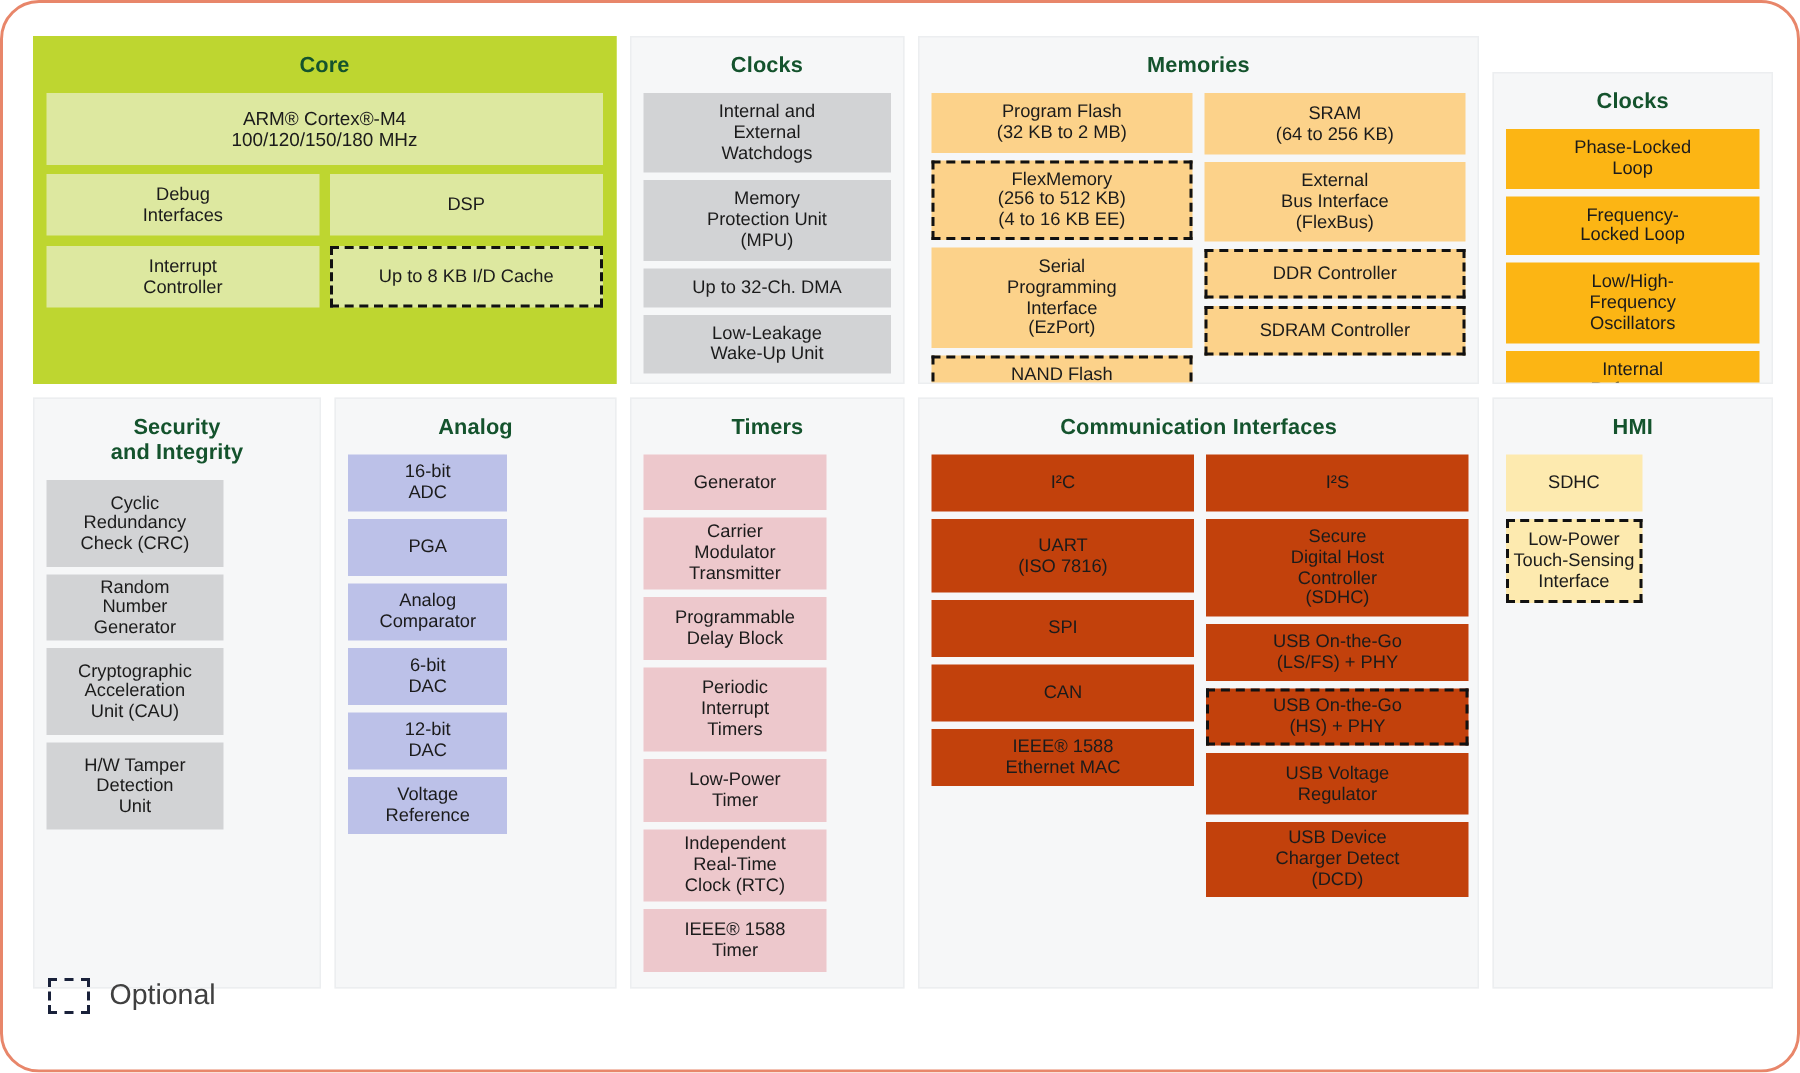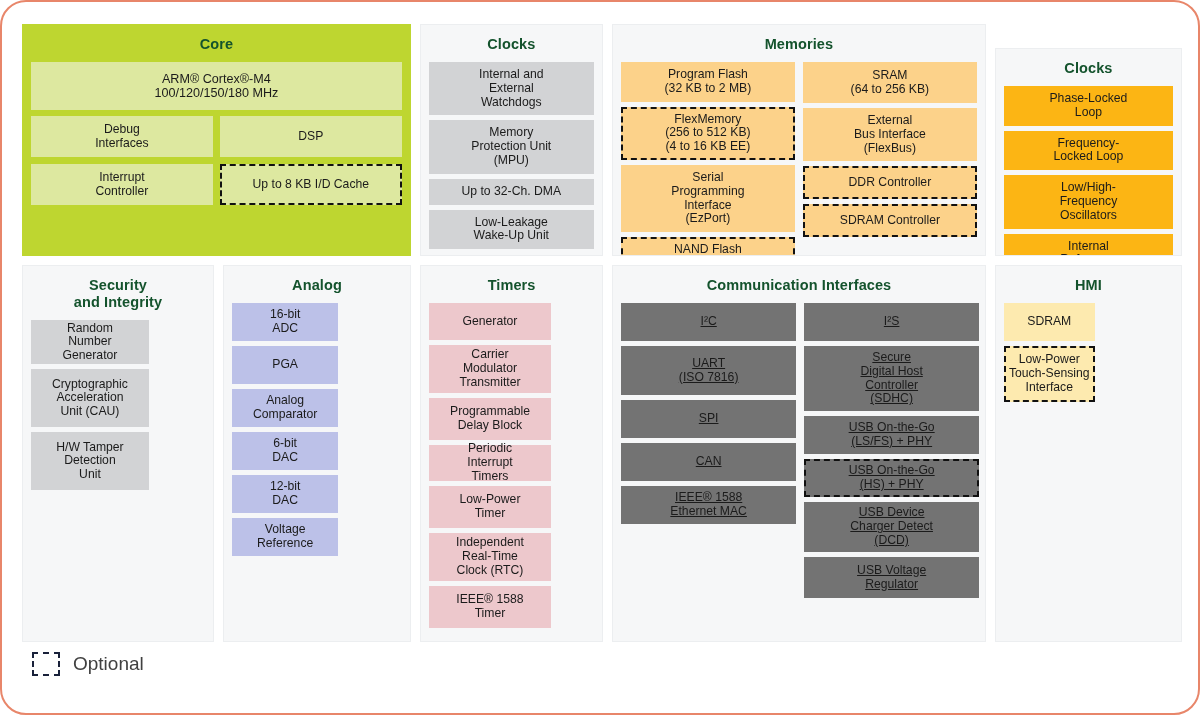--- a/index.html
+++ b/index.html
@@ -71,21 +71,21 @@
     padding: 4px 3px;
   }
 
   
   .c-corelight { background: #dde8a0; }
   .c-gray      { background: #d2d3d5; }
   .c-orange    { background: #fcd28a; }
   .c-amber     { background: #fcb514; }
   .c-lavender  { background: #bcc1e8; }
   .c-pink      { background: #edc8cc; }
-  .c-blue      { background: #737373; text-decoration: underline; }
+  .c-blue      { background: #c2410c; }
   .c-yellow    { background: #fdeaaf; }
 
   
   .w-core   { width: 395px; }
   .w-system { width: 186px; }
   .w-mem    { width: 380px; }
   .w-clocks { width: 190px; margin-top: 24px; }
   .w-sec    { width: 195px; }
   .w-analog { width: 191px; }
   .w-timers { width: 186px; }
@@ -187,20 +187,21 @@
 
     <div class="row row-bot">
 
       <div class="panel w-sec">
         <div class="panel-title">
           <span>Security</span><br>
           <span>and Integrity</span>
         </div>
         <div class="panel-body">
           <div class="col" style="flex:none">
+            <div class="blk c-gray" style="height:58px">Cyclic<br>Redundancy<br>Check (CRC)</div>
             <div class="blk c-gray" style="height:44px">Random<br>Number<br>Generator</div>
             <div class="blk c-gray" style="height:58px">Cryptographic<br>Acceleration<br>Unit (CAU)</div>
             <div class="blk c-gray" style="height:58px">H/W Tamper<br>Detection<br>Unit</div>
           </div>
         </div>
       </div>
 
       <div class="panel w-analog">
         <div class="panel-title">Analog</div>
         <div class="panel-body">
@@ -215,21 +216,21 @@
         </div>
       </div>
 
       <div class="panel w-timers">
         <div class="panel-title">Timers</div>
         <div class="panel-body">
           <div class="col" style="flex:none">
             <div class="blk c-pink" style="height:37px">Generator</div>
             <div class="blk c-pink" style="height:48px">Carrier<br>Modulator<br>Transmitter</div>
             <div class="blk c-pink" style="height:42px">Programmable<br>Delay Block</div>
-            <div class="blk c-pink" style="height:36px">Periodic<br>Interrupt<br>Timers</div>
+            <div class="blk c-pink" style="height:56px">Periodic<br>Interrupt<br>Timers</div>
             <div class="blk c-pink" style="height:42px">Low-Power<br>Timer</div>
             <div class="blk c-pink" style="height:48px">Independent<br>Real-Time<br>Clock (RTC)</div>
             <div class="blk c-pink" style="height:42px">IEEE® 1588<br>Timer</div>
           </div>
         </div>
       </div>
 
       <div class="panel w-comm">
         <div class="panel-title">Communication Interfaces</div>
         <div class="panel-body">
@@ -238,31 +239,31 @@
             <div class="blk c-blue" style="height:49px">UART<br>(ISO 7816)</div>
             <div class="blk c-blue" style="height:38px">SPI</div>
             <div class="blk c-blue" style="height:38px">CAN</div>
             <div class="blk c-blue" style="height:38px">IEEE® 1588<br>Ethernet MAC</div>
           </div>
           <div class="col" style="flex:none;width:175px">
             <div class="blk c-blue" style="height:38px">I²S</div>
             <div class="blk c-blue" style="height:65px">Secure<br>Digital Host<br>Controller<br>(SDHC)</div>
             <div class="blk c-blue" style="height:38px">USB On-the-Go<br>(LS/FS) + PHY</div>
             <div class="blk c-blue dash" style="height:38px">USB On-the-Go<br>(HS) + PHY</div>
+            <div class="blk c-blue" style="height:41px">USB Voltage<br>Regulator</div>
             <div class="blk c-blue" style="height:50px">USB Device<br>Charger Detect<br>(DCD)</div>
-            <div class="blk c-blue" style="height:41px">USB Voltage<br>Regulator</div>
           </div>
         </div>
       </div>
 
       <div class="panel w-hmi">
         <div class="panel-title">HMI</div>
         <div class="panel-body">
           <div class="col" style="flex:none">
-            <div class="blk c-yellow" style="height:38px">SDRAM</div>
+            <div class="blk c-yellow" style="height:38px">SDHC</div>
             <div class="blk c-yellow dash" style="height:56px">Low-Power<br>Touch-Sensing<br>Interface</div>
           </div>
         </div>
       </div>
 
     </div>
   </div>
 
   <div id="legend">
     <div class="legend-box"></div>

